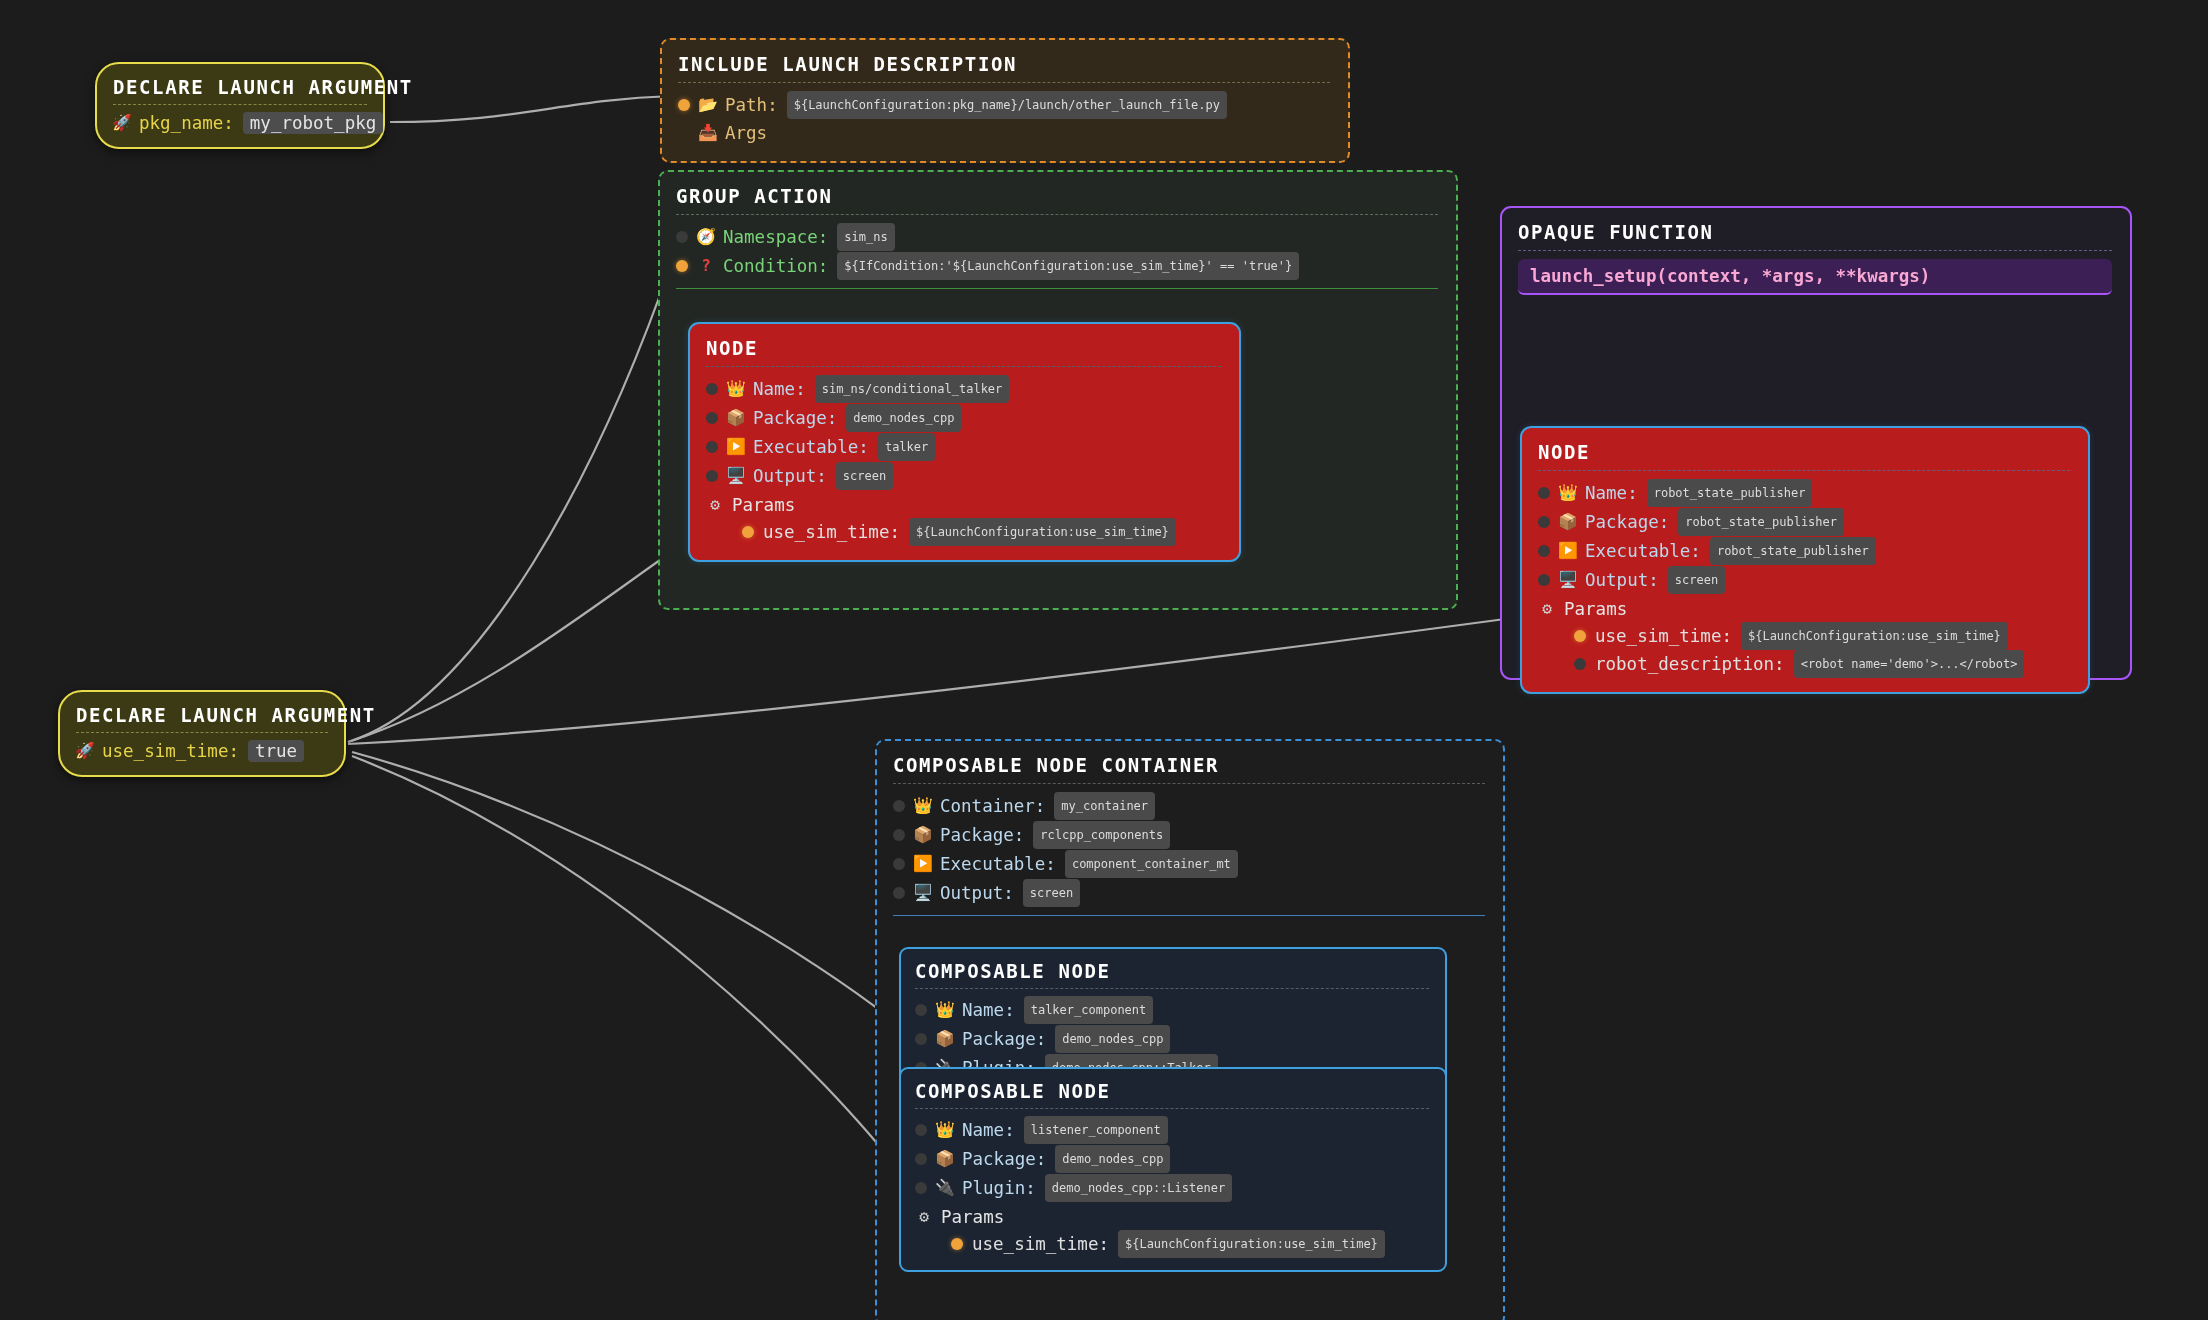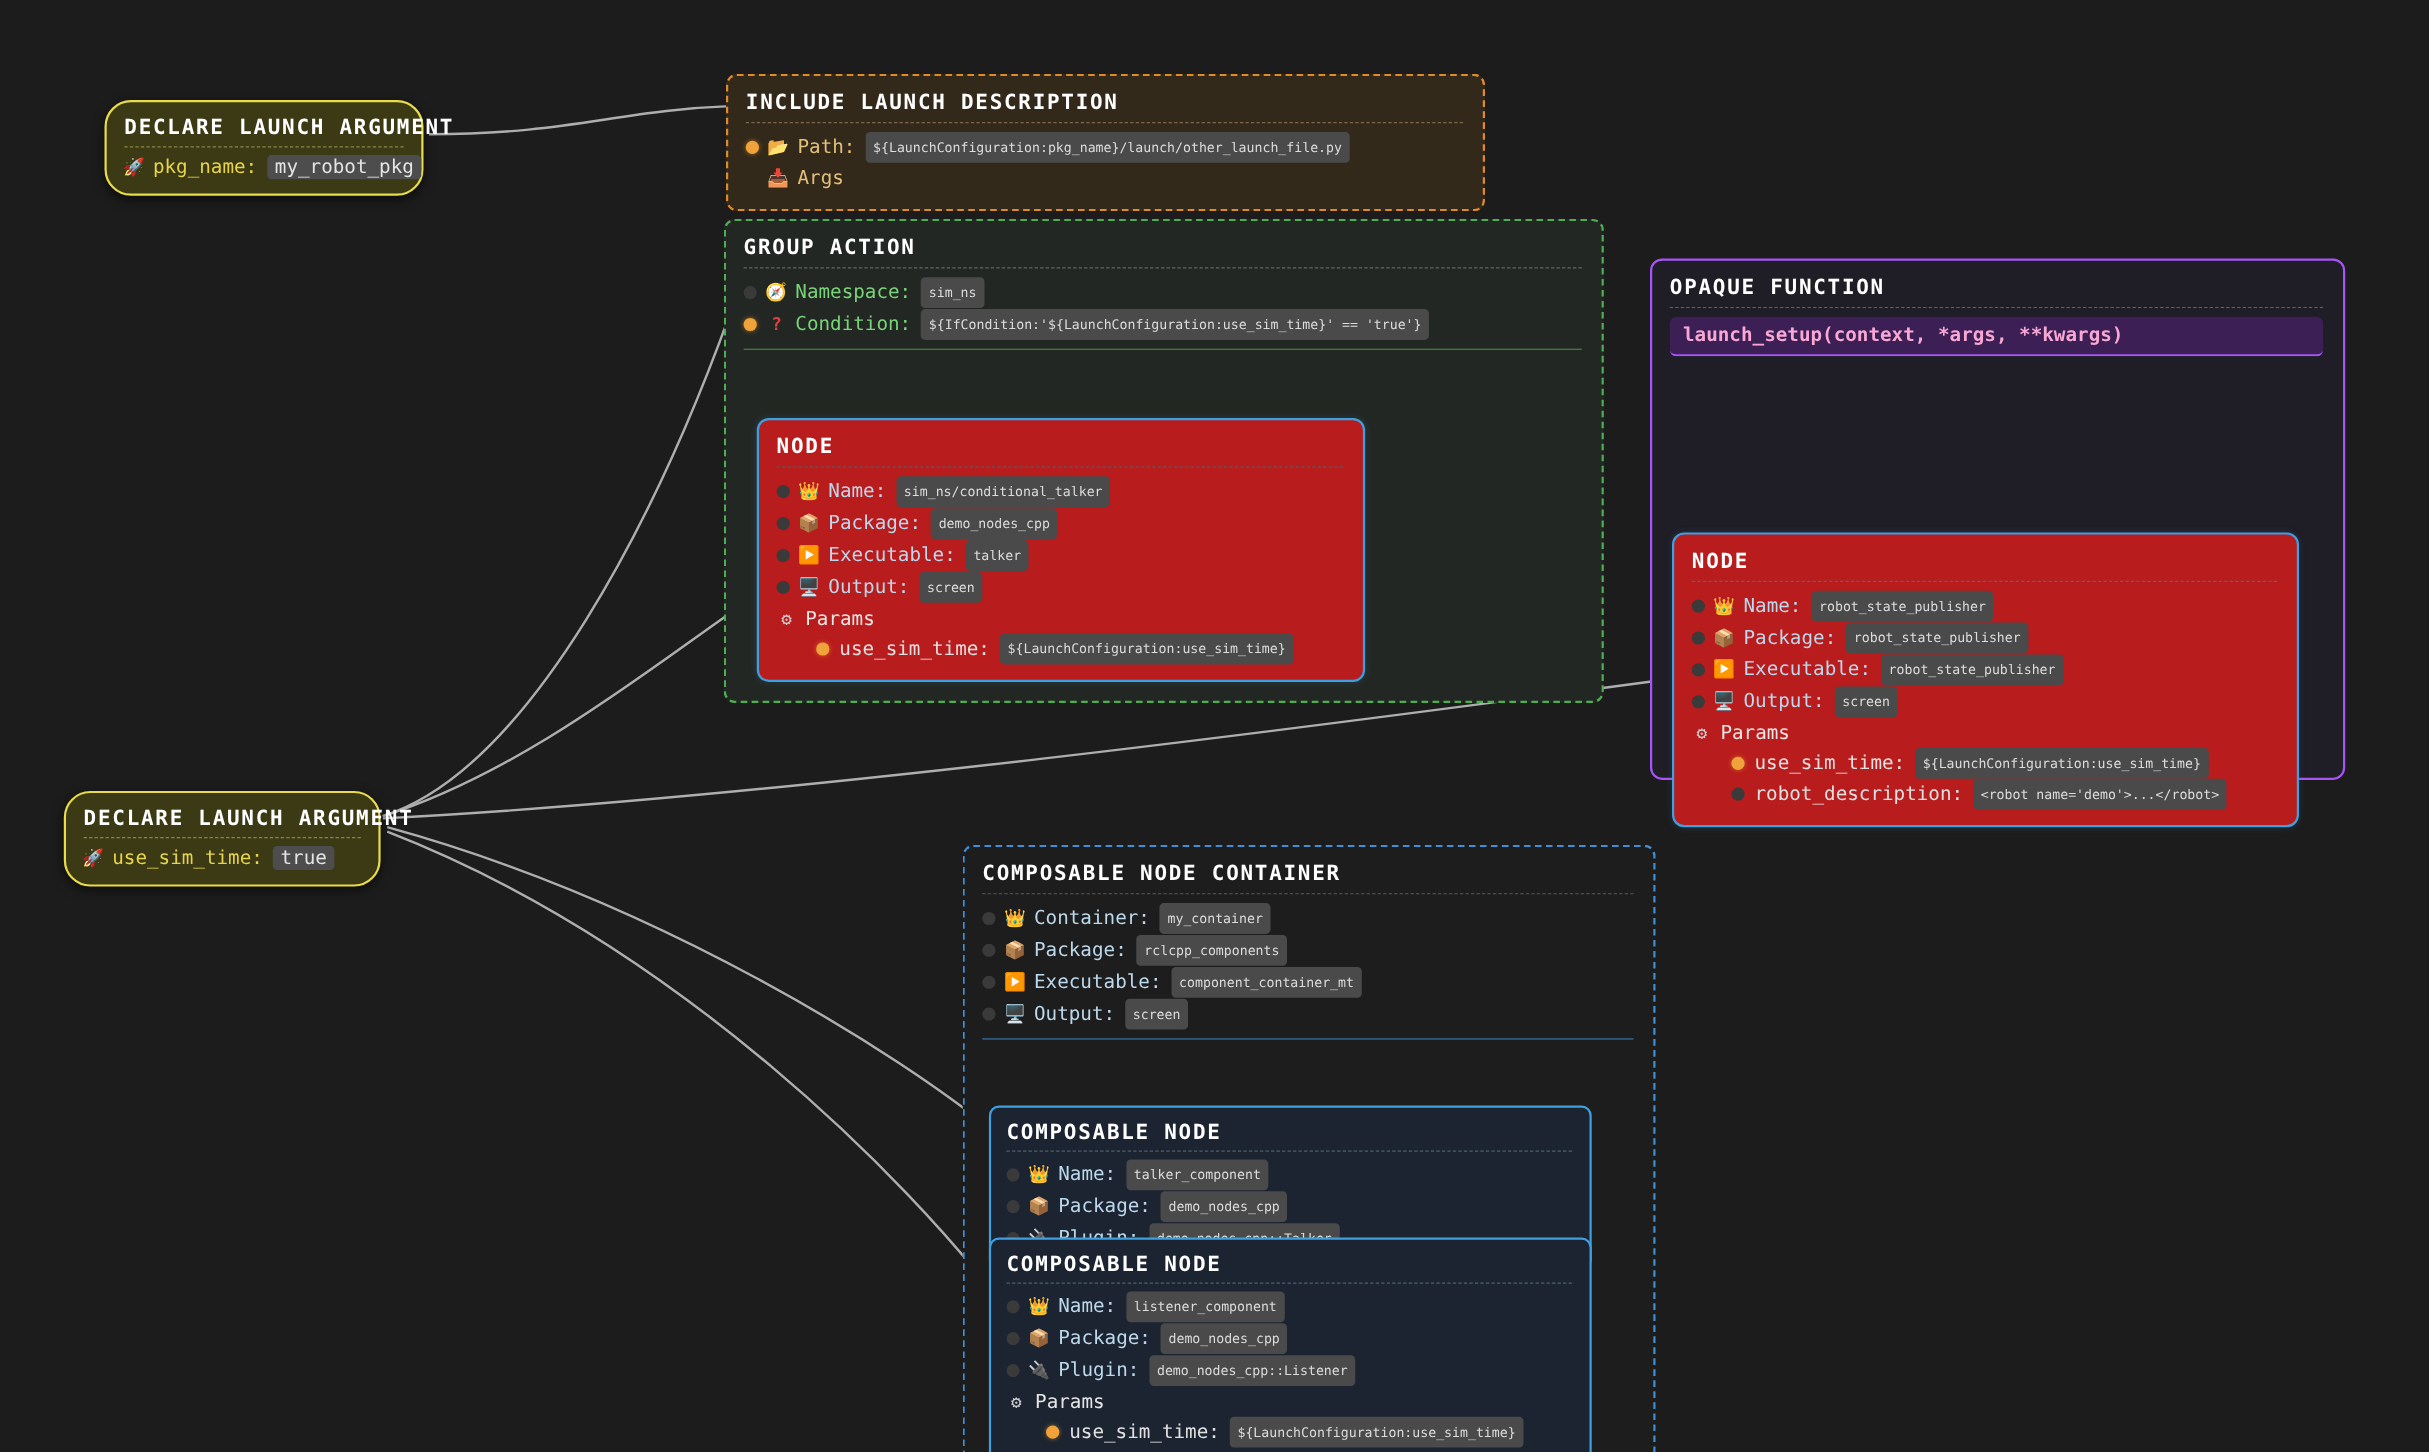--- a/index.html
+++ b/index.html
@@ -6,21 +6,21 @@
   html,body{margin:0;padding:0;background:#1c1c1c;}
   body{
     width:2208px;height:1320px;position:relative;overflow:hidden;
     font-family:"DejaVu Sans Mono","Liberation Mono",monospace;
     color:#e6e6e6;
   }
   #canvas{position:absolute;left:0;top:0;width:2208px;height:1320px;}
   #edges{position:absolute;left:0;top:0;width:2208px;height:1320px;pointer-events:none;}
 
   
-  .card{position:absolute;box-sizing:border-box;margin-top:29px;}
+  .card{position:absolute;box-sizing:border-box;}
   .card-title{
     font-weight:bold;letter-spacing:1.6px;color:#ffffff;
     font-size:19px;line-height:22px;white-space:nowrap;
   }
   .title-sep{
     border-top:1px dashed #6d6d6d;margin:7px 0 8px 0;height:0;
   }
   .row{
     display:flex;align-items:center;white-space:nowrap;
     font-size:17.5px;line-height:26px;margin:1px 0;

